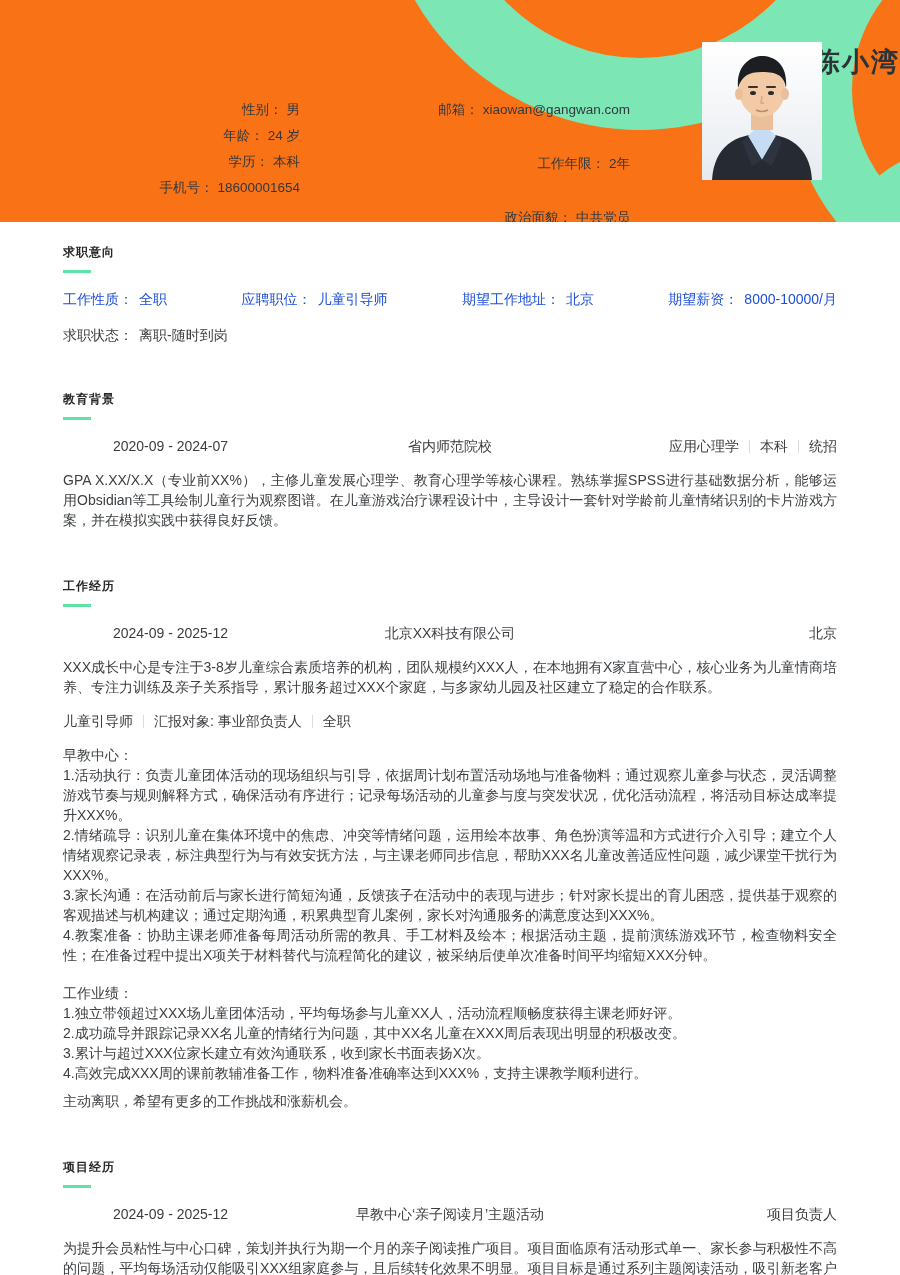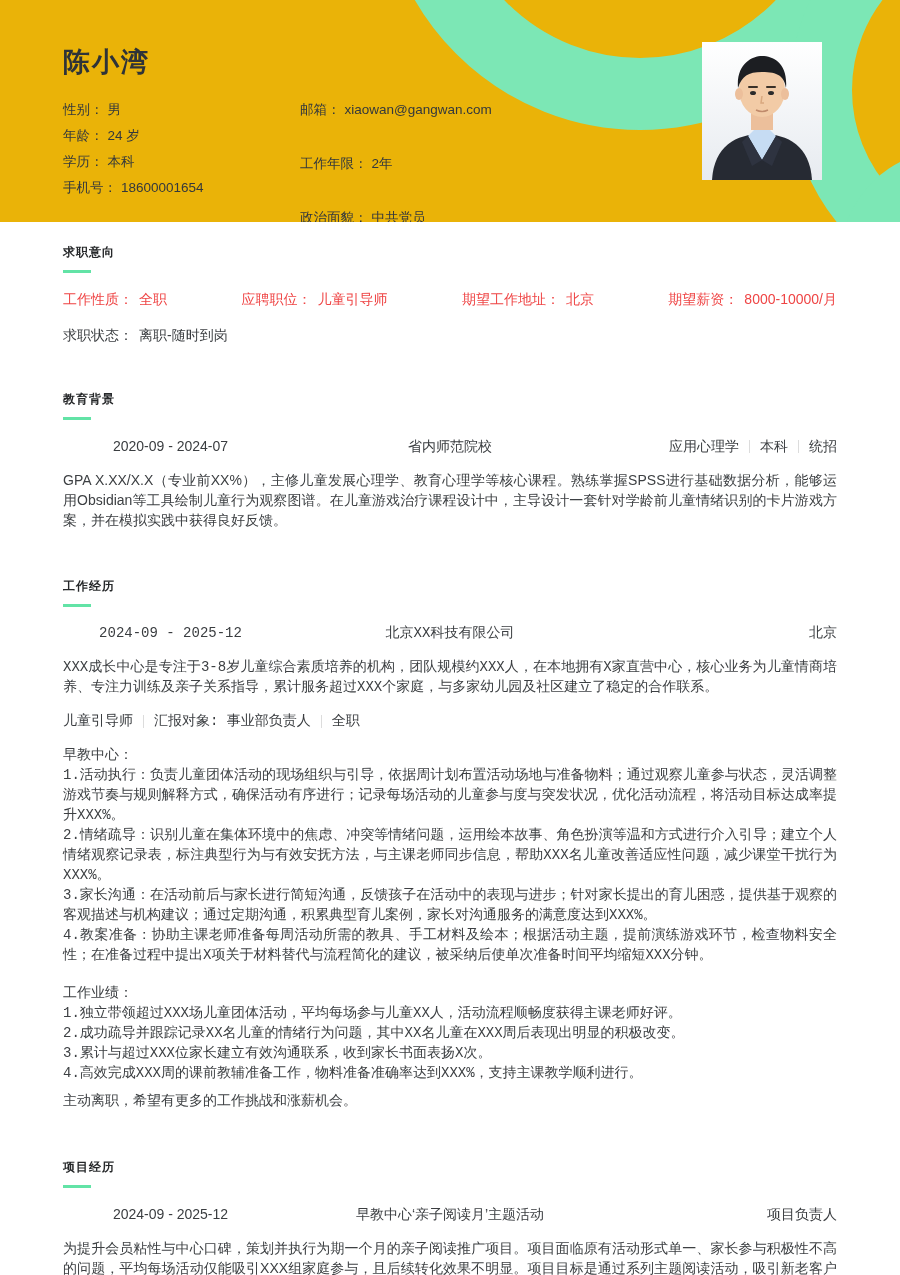--- a/index.html
+++ b/index.html
@@ -6,21 +6,21 @@
   html,body { background:#ffffff; }
   body { font-family:"Liberation Sans","DejaVu Sans",sans-serif; }
   .page {
     position:relative; width:900px; height:1275px; margin:0 auto;
     background:#ffffff; overflow:hidden;
   }
 
   
   .header {
     position:relative; width:900px; height:222px;
-    background:#eab308; overflow:hidden;
+    background:#f97316; overflow:hidden;text-align:right;
   }
   .deco { position:absolute; border-radius:50%; pointer-events:none; }
   .deco.ring1 { left:380px; top:-390px; width:520px; height:520px; border:72px solid #7CE7B5; }
   .deco.ring2 { left:790px; top:-120px; width:420px; height:420px; border:62px solid #7CE7B5; }
   .deco.fill1 { left:840px; top:150px; width:220px; height:220px; background:#7CE7B5; }
   .header-inner { position:relative; z-index:2; padding:44px 0 0 63px; }
   .name { font-size:27px; font-weight:bold; color:#2E3338; letter-spacing:2px; }
   .info-grid { display:flex; margin-top:17px; }
   .info-col { display:flex; flex-direction:column; }
   .info-col.left { width:237px; }
@@ -41,21 +41,21 @@
   .meta-row { display:flex; align-items:center; margin-top:16px; font-size:14px; color:#3A3D40; line-height:20px; }
   .meta-left { flex:1; text-align:center; white-space:nowrap; }
   .meta-center { flex:1.6; text-align:center; white-space:nowrap; }
   .meta-right { flex:1; text-align:right; white-space:nowrap; display:flex; justify-content:flex-end; align-items:center; }
 
   .sep { display:inline-block; width:1px; height:13px; background:#DCDCDC; margin:0 10px; vertical-align:-2px; }
 
   .para { margin-top:14px; font-size:14px; color:#3D4043; line-height:20px; text-align:justify; }
   .plain { text-align:left; }
 
-  .fields-row { display:flex; justify-content:space-between; margin-top:16px; font-size:14px; color:#ef4444; line-height:20px;gap:12px; }
+  .fields-row { display:flex; justify-content:space-between; margin-top:16px; font-size:14px; color:#1d4ed8; line-height:20px;gap:12px; }
   .field { white-space:nowrap; }
   .field .lbl { margin-right:6px; }
   .fields-row2 { margin-top:16px; font-size:14px; color:#3A3D40; line-height:20px; }
 
   .inline-tags { display:flex; align-items:center; margin-top:14px; font-size:14px; color:#3A3D40; line-height:20px; }
 
   .block { margin-top:14px; font-size:14px; color:#3D4043; line-height:20px; text-align:justify; }
   .block p { margin:0; }
   .gap-top { margin-top:18px; }
   .leave-line { margin-top:8px; }
@@ -148,21 +148,21 @@
         <span>应用心理学</span>
           <span class="sep"></span>
           <span>本科</span>
           <span class="sep"></span>
           <span>统招</span>
       </span>
     </div>
     <p class="para">GPA X.XX/X.X（专业前XX%），主修儿童发展心理学、教育心理学等核心课程。熟练掌握SPSS进行基础数据分析，能够运用Obsidian等工具绘制儿童行为观察图谱。在儿童游戏治疗课程设计中，主导设计一套针对学龄前儿童情绪识别的卡片游戏方案，并在模拟实践中获得良好反馈。</p>
   </div>
 
-  <div class="section" style="margin-top:26px;font-family:Liberation Mono, monospace;">
+  <div class="section" style="margin-top:26px;">
     <div class="sec-title">工作经历</div>
     <div class="sec-underline"></div>
     <div class="meta-row">
       <span class="meta-left">2024-09 - 2025-12</span>
       <span class="meta-center">北京XX科技有限公司</span>
       <span class="meta-right">北京</span>
     </div>
     <p class="para">XXX成长中心是专注于3-8岁儿童综合素质培养的机构，团队规模约XXX人，在本地拥有X家直营中心，核心业务为儿童情商培养、专注力训练及亲子关系指导，累计服务超过XXX个家庭，与多家幼儿园及社区建立了稳定的合作联系。</p>
     <div class="inline-tags">
       <span>儿童引导师</span>

